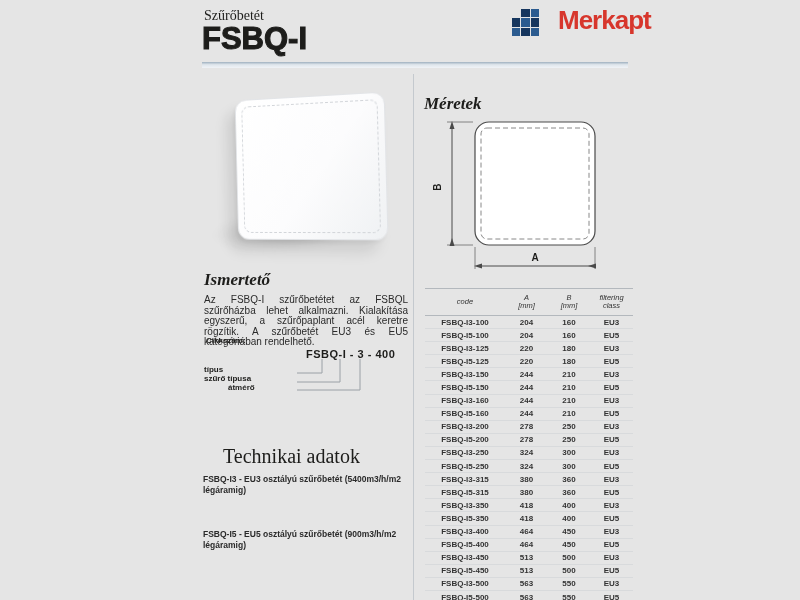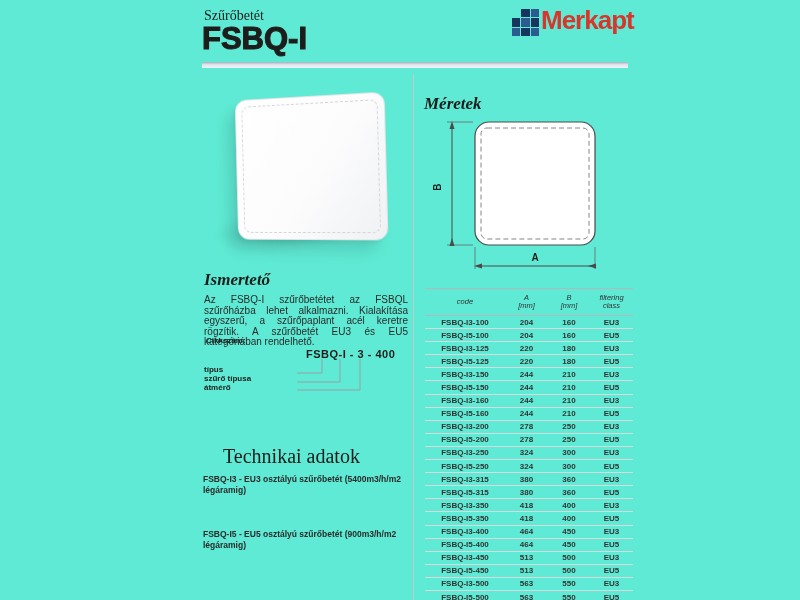--- a/index.html
+++ b/index.html
@@ -5,36 +5,36 @@
   :root{
     --brand-red:#d7362c;
     --tile-mid:#2b5b8f;
     --tile-dark:#16365e;
     --text:#1d1d1b;
     --line-strong:#b3b8bd;
     --line-light:#d8dadc;
     --divider:#c4c9ce;
   }
   html,body{margin:0;padding:0;background:#fff;}
-  #stage{position:relative;width:800px;height:600px;background:#5eead4;overflow:hidden;
+  #stage{position:relative;width:800px;height:600px;background:#e5e5e5;overflow:hidden;
          font-family:"Liberation Sans",sans-serif;color:var(--text);}
 
   
   .kicker{position:absolute;left:204px;top:8px;font-family:"Liberation Serif",serif;
           font-size:14px;color:var(--text);}
   .doc-title{position:absolute;left:202px;top:21px;font-size:31px;font-weight:bold;
              letter-spacing:0;-webkit-text-stroke:1.1px var(--text);color:var(--text);}
   .logo{position:absolute;left:512px;top:7px;display:flex;align-items:flex-start;}
   .tiles{width:27px;height:27px;display:grid;grid-template-columns:repeat(3,1fr);
          grid-template-rows:repeat(3,1fr);gap:1px;margin-top:2px;}
   .tiles span{background:var(--tile-mid);}
   .tiles span.d{background:var(--tile-dark);}
   .tiles span.e{background:transparent;}
   .logo-text{font-size:26px;font-weight:bold;color:var(--brand-red);
-             letter-spacing:-1px;line-height:27px;margin-left:2px;}
+             letter-spacing:-1px;line-height:27px;margin-left:19px;}
 
   .rule{position:absolute;left:202px;top:62px;width:426px;height:6px;
         background:linear-gradient(to bottom,#9fb0bf,#dfe6ec 45%,#f0f3f7);}
   .vdiv{position:absolute;left:413px;top:74px;width:1px;height:526px;background:var(--divider);}
 
   
   .photo-wrap{position:absolute;left:212px;top:88px;width:195px;height:172px;}
   .pad-shadow{position:absolute;left:0px;top:120px;width:160px;height:42px;
               background:radial-gradient(ellipse at center,rgba(0,0,0,0.20),rgba(0,0,0,0) 70%);
               transform:rotate(-5deg);filter:blur(3px);}
@@ -48,21 +48,21 @@
   
   .h-serif-italic{font-family:"Liberation Serif",serif;font-style:italic;font-weight:bold;
                   font-size:17px;color:var(--text);position:absolute;}
   .h-ism{left:204px;top:270px;}
   .body-text{position:absolute;left:204px;top:295px;width:204px;font-size:10px;
              font-weight:normal;line-height:10.5px;color:#2a2a2a;text-align:justify;}
   .cikkszam{position:absolute;left:206px;top:336px;font-size:8px;font-weight:bold;}
   .part-code{position:absolute;left:306px;top:348px;font-size:11px;font-weight:bold;
              letter-spacing:0.5px;}
   .legend-label{position:absolute;left:204px;font-size:8px;font-weight:bold;}
-  .legend-0{top:365px;} .legend-1{top:374px;} .legend-2{top:383px;}
+  .legend-0{top:365px;} .legend-1{top:374px;} .legend-2{top:383px;margin-left:24px;}
   .code-lines{position:absolute;left:204px;top:345px;width:200px;height:52px;}
 
   .h-tech{position:absolute;left:203px;top:445px;font-family:"Liberation Serif",serif;
           font-size:20px;color:var(--text);margin-left:20px;}
   .tech-item{position:absolute;left:203px;width:198px;font-size:8.5px;font-weight:bold;
              line-height:11px;color:#2a2a2a;}
   .tech-1{top:474px;} .tech-2{top:517px;margin-top:12px;}
 
   
   .h-meretek{left:424px;top:74px;margin-top:20px;}

